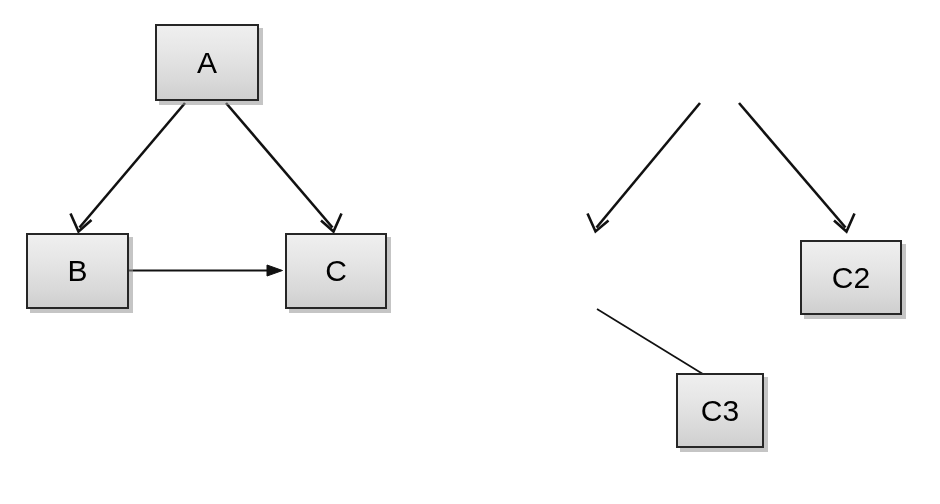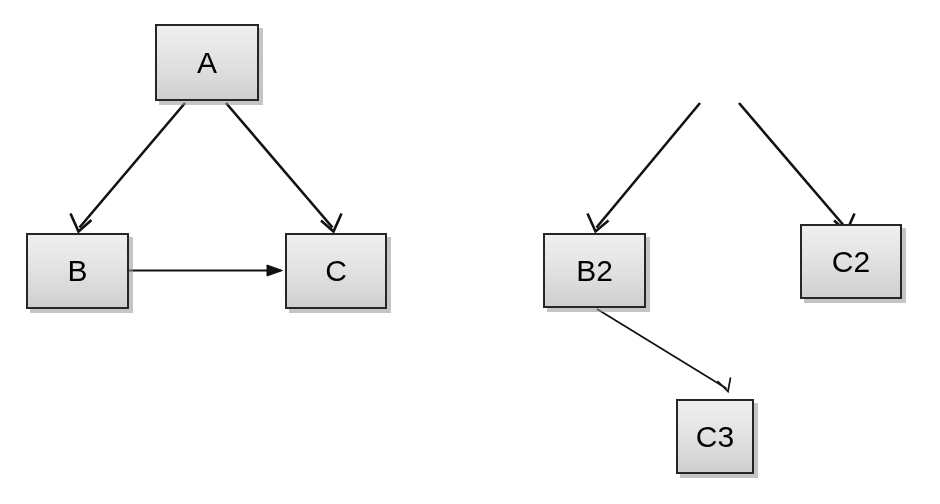--- a/index.html
+++ b/index.html
@@ -88,25 +88,22 @@
 
   <div class="node" style="left:26px; top:233px; width:103px; height:76px;">
     <span class="node-label">B</span>
   </div>
 
   <div class="node" style="left:285px; top:233px; width:102px; height:76px;">
     <span class="node-label">C</span>
   </div>
 
 
-  <div class="node" style="left:543px; top:233px; width:103px; height:75px;">
-    <span class="node-label">B2</span>
-  </div>
 
-  <div class="node" style="left:800px; top:224px; width:102px; height:75px;align-items:center;">
+  <div class="node" style="left:800px; top:240px; width:102px; height:75px;align-items:center;">
     <span class="node-label">C2</span>
   </div>
 
-  <div class="node" style="left:676px; top:399px; width:78px; height:75px;">
+  <div class="node" style="left:676px; top:373px; width:88px; height:75px;">
     <span class="node-label">C3</span>
   </div>
 
 </div>
 
 </body></html>

